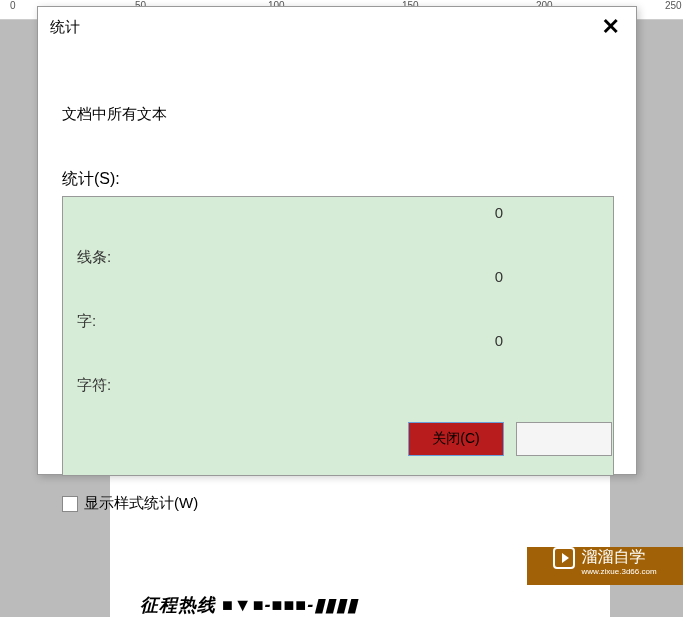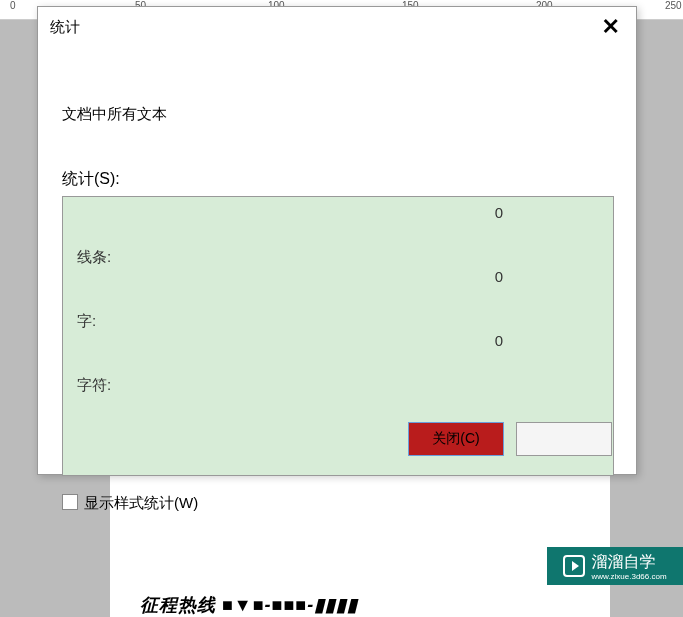--- a/index.html
+++ b/index.html
@@ -105,21 +105,21 @@
     .stats-row-label {
       width: 400px;
       margin-top: 44px;
     }
     .stats-row-value {
       text-align: right;
       width: 26px;
     }
     .checkbox-row {
       display: flex;
-      align-items: flex-start;
+      align-items: center;
       margin-top: 18px;
       gap: 6px;
     }
     .checkbox {
       width: 16px;
       height: 16px;
       border: 1px solid #888;
       background: #fff;
       cursor: pointer;
     }
@@ -150,26 +150,26 @@
       border: 1px solid #6a9edb;
     }
     .btn.secondary {
       width: 88px;
       overflow: hidden;
     }
     .watermark {
       position: absolute;
       right: 0;
       bottom: 32px;
-      width: 136px;
+      width: 156px;
       height: 38px;
-      background: #0f766e;
+      background: #a16207;
       color: #fff;
       display: flex;
-      align-items: center;
+      align-items: flex-start;
       justify-content: center;
       gap: 6px;
       font-size: 16px;
       z-index: 100;
     }
     .watermark-icon {
       width: 22px;
       height: 22px;
       border: 2px solid #fff;
       border-radius: 4px;

